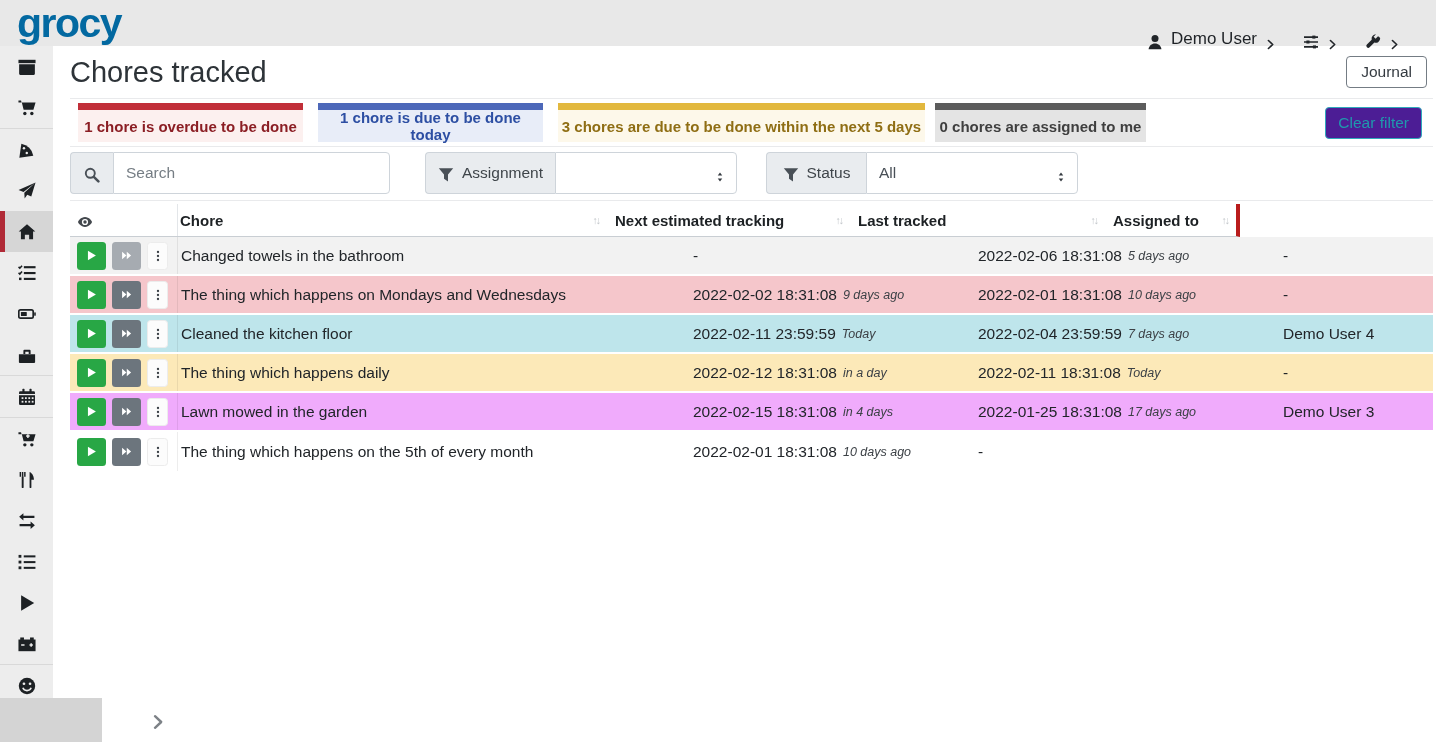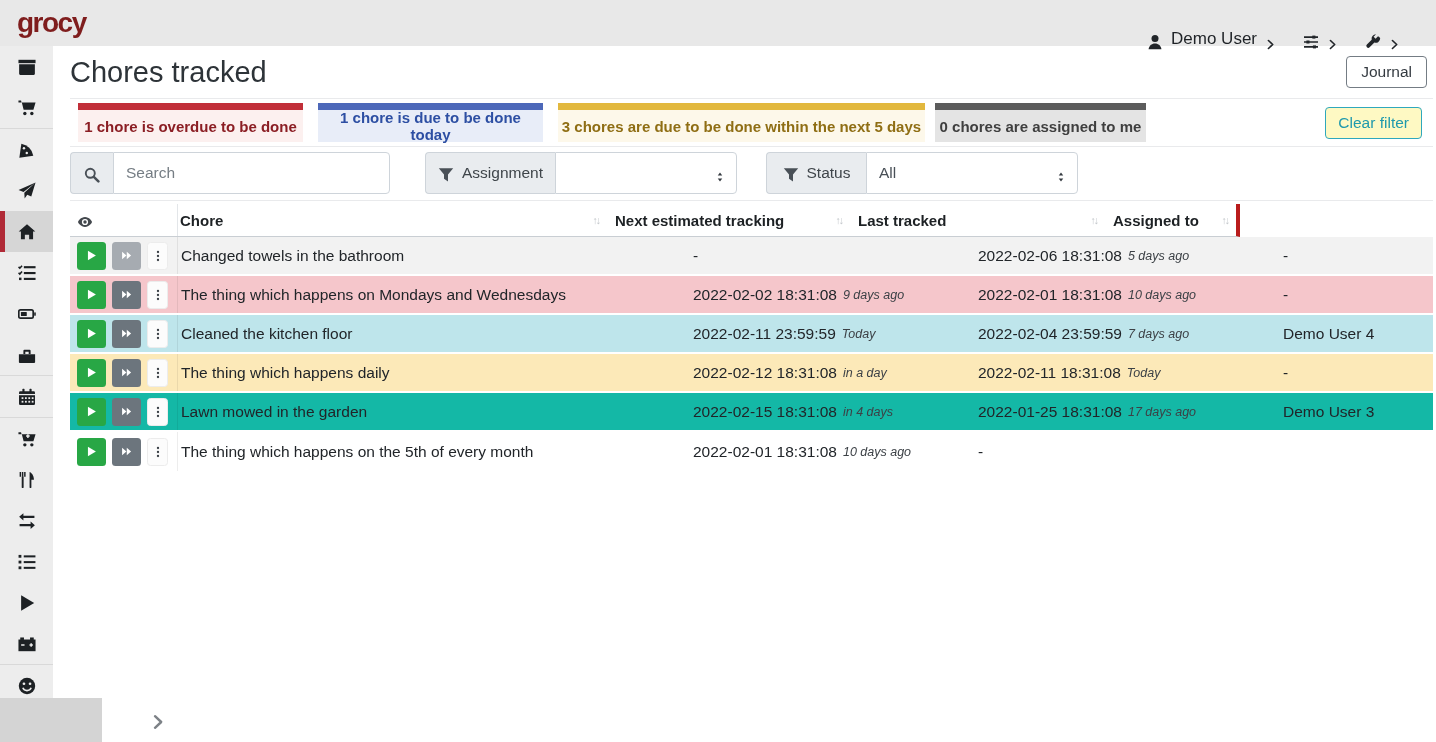--- a/index.html
+++ b/index.html
@@ -4,21 +4,21 @@
 <style>
   * { margin:0; padding:0; box-sizing:border-box; }
   html,body { width:1436px; height:742px; overflow:hidden; background:#fff;
     font-family:"Liberation Sans", sans-serif; font-size:15px; color:#212529; }
 
   .icn { display:inline-block; vertical-align:middle; }
 
   
   .navbar { position:absolute; top:0; left:0; right:0; height:46px; background:#e8e8e8;
     display:flex; align-items:center; padding:0 36px 0 17px; z-index:6; }
-  .logo { font-size:28px; font-weight:bold; color:#7f1d1d; letter-spacing:-1.5px; cursor:pointer; }
+  .logo { font-size:41px; font-weight:bold; color:#0369a1; letter-spacing:-1.5px; cursor:pointer; }
   .nav-right { margin-left:auto; display:flex; align-items:center; gap:27px;margin-top:32px; }
   .nav-menu { display:flex; align-items:center; gap:8px; cursor:pointer; font-size:17px; color:#1f2327; }
   .nav-menu .icn { width:17px; height:17px; color:#212529; }
   .nav-menu .chev { width:11px; height:11px; color:#8f959a; }
 
   
   .sidebar { position:absolute; top:46px; left:0; width:53px; bottom:0; background:#ededed; z-index:5; }
   .side-item { height:41px; display:flex; align-items:center; justify-content:center; position:relative; cursor:pointer; }
   .side-item .icn { width:18px; height:18px; color:#1d2124; }
   .side-item.active { background:#d6d6d6; }
@@ -37,21 +37,21 @@
   .journal-btn { margin-left:auto; margin-right:6px; padding:6px 14px; border:1px solid #747c84;
     border-radius:4px; background:#fff; font-size:15.5px; color:#343a40; cursor:pointer;
     font-family:"Liberation Sans",sans-serif; }
 
   
   .banner-row { display:flex; align-items:center; border-bottom:1px solid #e9eaec; padding:4px 8px; height:48px; }
   #banners { display:flex; align-items:center; }
   .banner { height:39px; border-top:7px solid; display:flex; align-items:center; justify-content:center;
     font-weight:bold; font-size:15px; cursor:pointer; text-align:center; }
   .clear-filter { margin-left:auto; margin-right:3px; padding:6px 12px; border:1px solid #2fa8bc;
-    color:#1f99ad; background:#fef9c3; border-radius:4px; font-size:15.5px; cursor:pointer;
+    color:#1f99ad; background:#4c1d95; border-radius:4px; font-size:15.5px; cursor:pointer;
     font-family:"Liberation Sans",sans-serif; }
 
   
   .filter-row { display:flex; align-items:center; padding:5px 0 6px; border-bottom:1px solid #e9eaec; }
   .igroup { display:flex; height:42px; }
   .igroup-label { background:#e9ecef; border:1px solid #ced4da; border-right:0;
     border-radius:4px 0 0 4px; display:flex; align-items:center; justify-content:center; gap:8px;
     color:#3f454a; font-size:15.5px; }
   .igroup-label .icn { width:14px; height:14px; color:#495057; }
   .search-group { width:320px; }
@@ -469,21 +469,21 @@
           <div class="cell cell-date">
             <span>2022-02-12 18:31:08</span>
             <span class="rel">in a day</span>
           </div>
           <div class="cell cell-date">
             <span>2022-02-11 18:31:08</span>
             <span class="rel">Today</span>
           </div>
           <div class="cell cell-assigned">-</div>
         </div>
-        <div class="row" style="background: #14b8a6;">
+        <div class="row" style="background: #f0abfc;">
           <div class="cell cell-btns">
             <button class="btn-track" style="background:#28a745">
               <svg class="icn" viewBox="0 0 16 16" fill="currentColor" aria-hidden="true">
                 <path d="M2.8 1.2 14.4 8 2.8 14.8z"></path>
               </svg>
             </button>
             <button class="btn-skip" style="background:#6c757d">
               <svg class="icn" viewBox="0 0 16 16" fill="currentColor" aria-hidden="true">
                 <path d="M1.6 2.6 7.9 8l-6.3 5.4zM8.4 2.6 14.7 8l-6.3 5.4z"></path>
               </svg>

